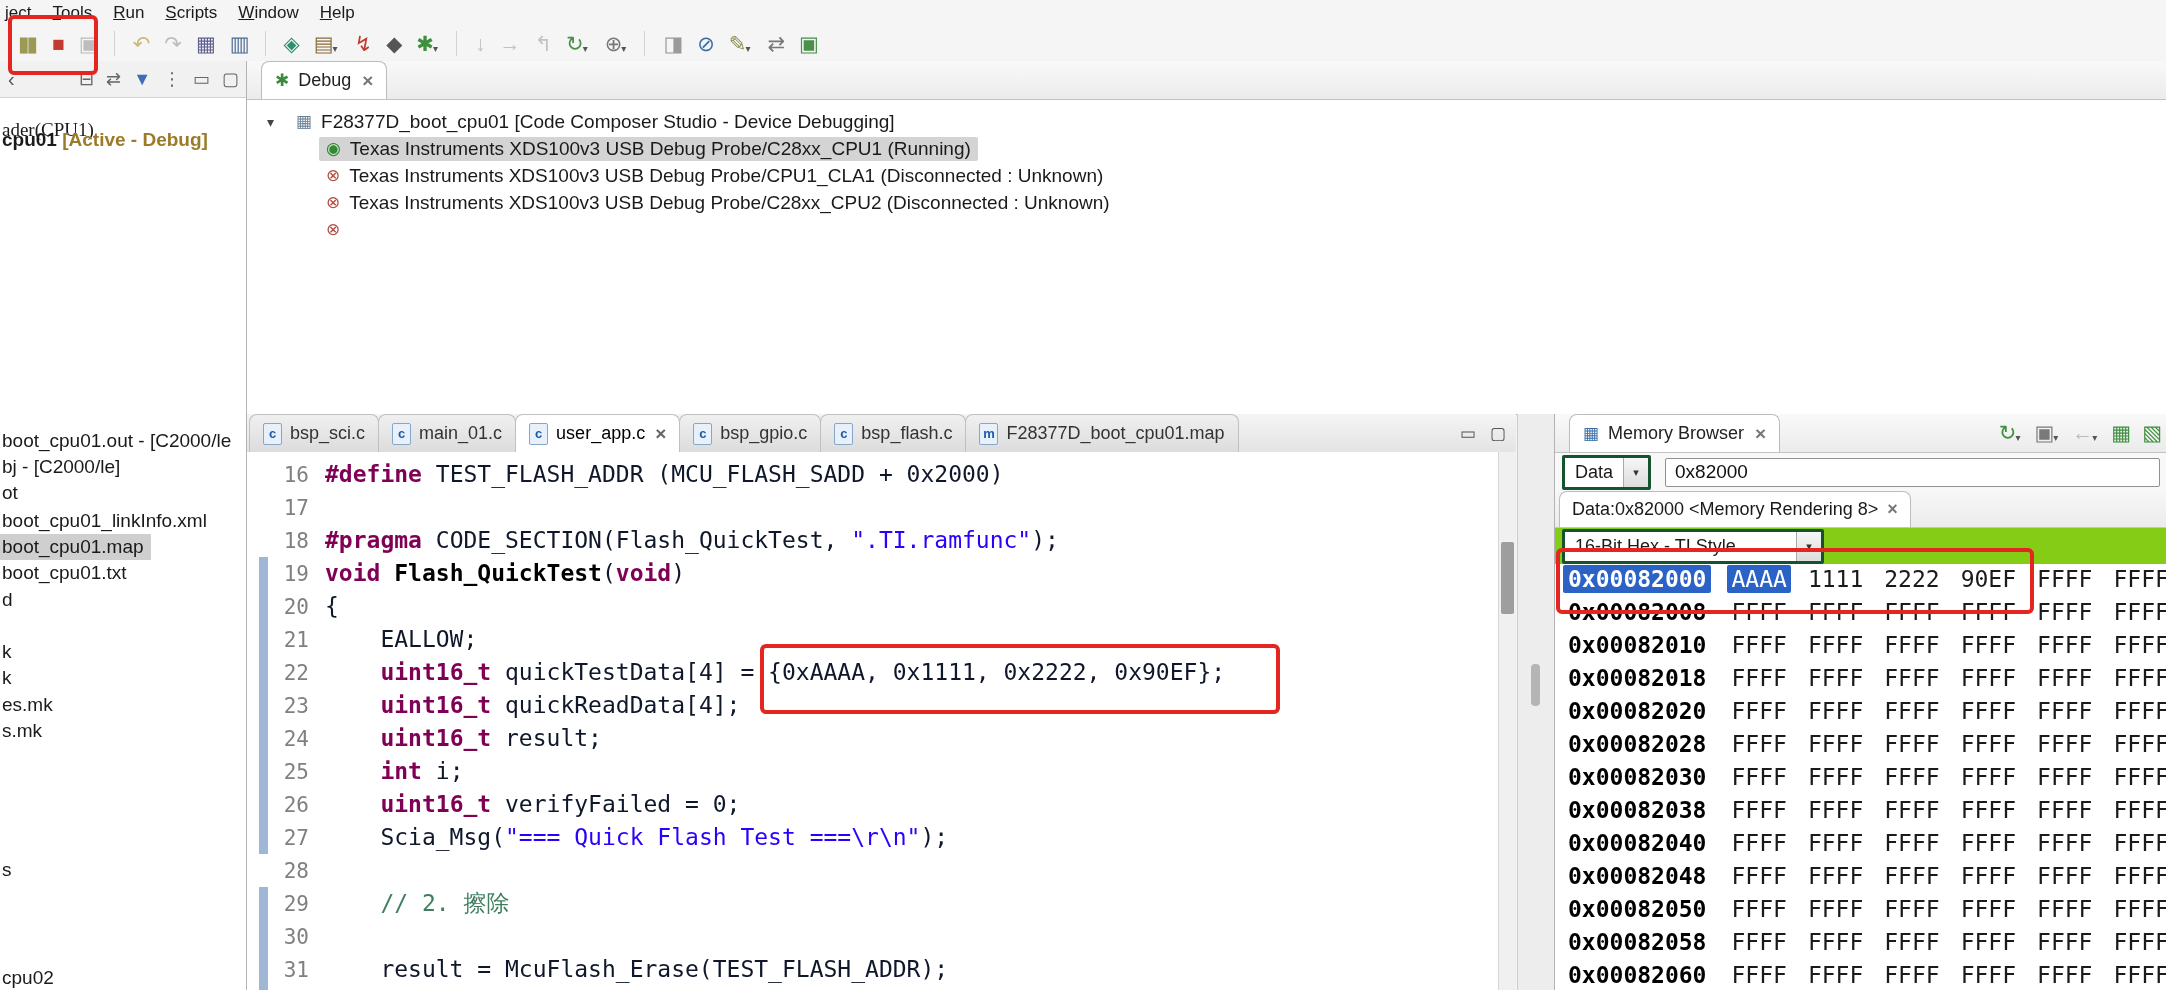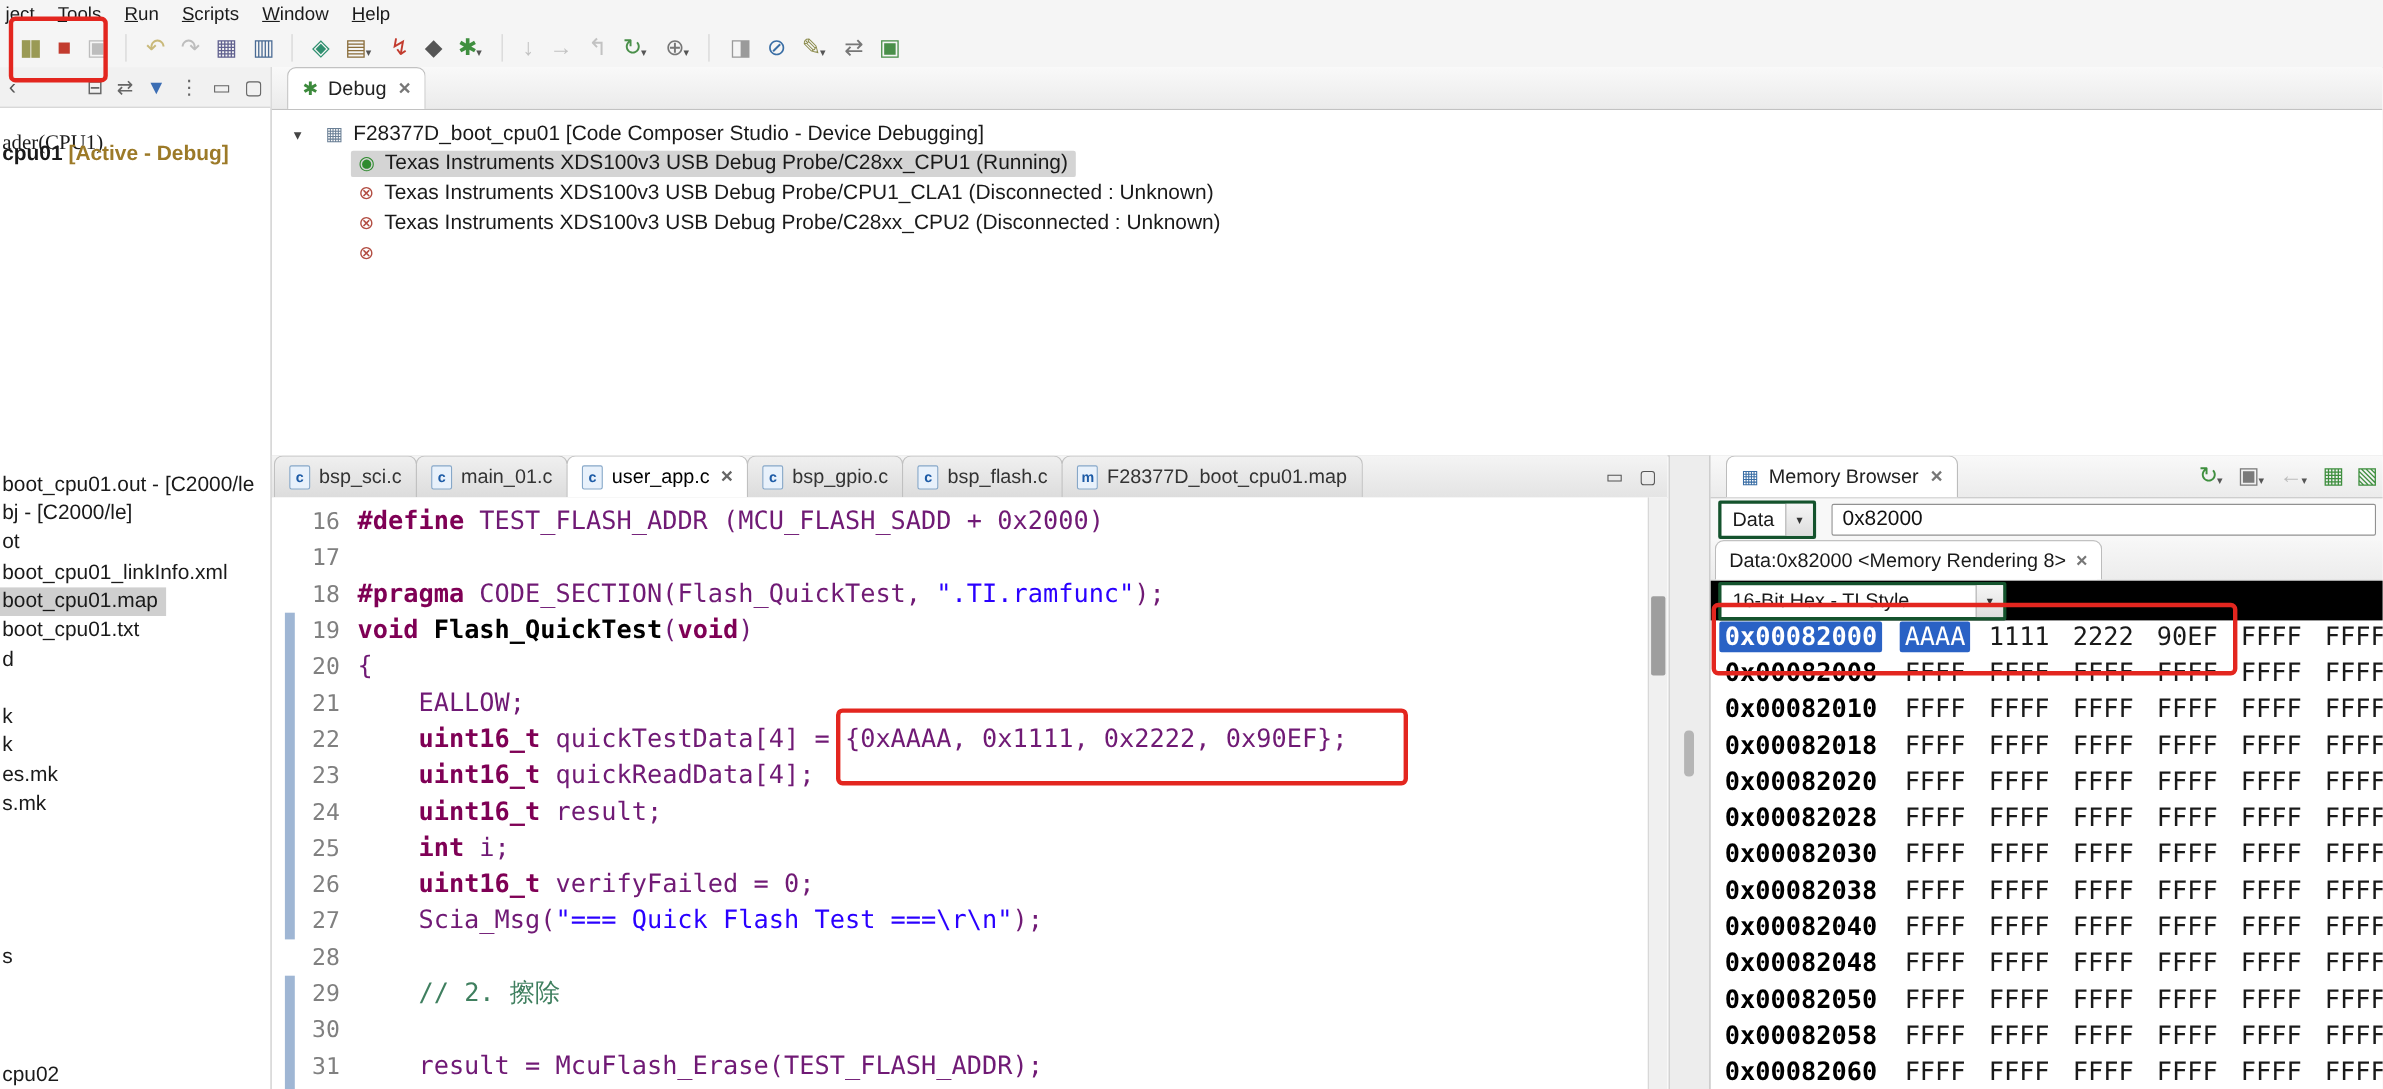--- a/index.html
+++ b/index.html
@@ -66,21 +66,21 @@
   .ed-minmax{position:absolute;right:10px;top:9px;display:flex;gap:14px;font-size:17px;color:#555;}
   .editor-body{position:absolute;left:0;top:38px;right:0;bottom:0;overflow:hidden;background:#fff;}
   .code-lines{position:absolute;left:0;top:6px;font-family:"DejaVu Sans Mono",monospace;font-size:23px;
     line-height:33px;white-space:pre;}
   .cl{height:33px;}
   .ln{display:inline-block;width:62px;text-align:right;margin-right:16px;color:#808080;font-size:21px;}
   .tk-kw{color:#7f0055;font-weight:bold;}
   .tk-str{color:#2a00ff;}
   .tk-cm{color:#3f7f5f;}
   .tk-fn{color:#000;font-weight:bold;}
-  .tk-pl{color:#701a75;}
+  .tk-pl{color:#0f172a;}
   .changebar{position:absolute;left:12px;width:9px;background:#9fb6d4;}
   .cb1{top:105px;height:297px;}
   .cb2{top:435px;height:120px;}
   .v-scroll{position:absolute;right:0;top:0;bottom:0;width:17px;background:#f0f0f0;border-left:1px solid #d5d5d5;}
   .v-thumb{position:absolute;left:2px;right:2px;top:90px;height:72px;background:#9e9e9e;border-radius:2px;}
 
   
   .sash{position:absolute;left:1517px;top:414px;width:37px;height:576px;background:#ededed;
     border-left:1px solid #cccccc;}
   .sash-thumb{position:absolute;left:13px;top:250px;width:9px;height:42px;background:#b5b5b5;border-radius:4px;}
@@ -95,21 +95,21 @@
   .combo .cval{padding:0 10px;white-space:nowrap;}
   .combo .carrow{width:24px;align-self:stretch;background:linear-gradient(#f6f6f6,#dddddd);
     border-left:1px solid #aaa;display:flex;align-items:center;justify-content:center;font-size:11px;color:#333;}
   .addr-input{flex:1;height:27px;border:1px solid #919191;border-radius:2px;font-size:19px;padding:0 9px;
     font-family:"Liberation Sans",sans-serif;color:#111;background:#fff;}
   .mem-rendtab-row{height:36px;background:linear-gradient(#f7f7f7,#ececec);border-bottom:1px solid #c5c5c5;
     display:flex;align-items:flex-end;padding-left:4px;}
   .rtab{height:35px;display:inline-flex;align-items:center;gap:9px;padding:0 12px;background:#fff;
     border:1px solid #bcbcbc;border-bottom:none;border-radius:8px 8px 0 0;font-size:18px;white-space:nowrap;}
   .rtab .close{color:#777;font-size:18px;font-weight:bold;}
-  .mem-format-row{height:36px;display:flex;align-items:center;padding:0 7px;background:#000000;}
+  .mem-format-row{height:36px;display:flex;align-items:center;padding:0 7px;background:#84cc16;}
   .mem-grid{position:absolute;left:0;top:148px;right:0;bottom:0;font-family:"DejaVu Sans Mono",monospace;
     font-size:23px;}
   .mrow{height:33px;display:flex;align-items:center;padding-left:8px;white-space:nowrap;}
   .maddr{font-weight:bold;padding:1px 5px;margin-right:20px;color:#000;}
   .maddr.sel{background:#2a62c5;color:#fff;border-radius:2px;}
   .mval{margin-right:21px;}
   .mval.sel{background:#2a62c5;color:#fff;padding:1px 4px;margin-left:-4px;margin-right:17px;border-radius:2px;}
 
   
   .ann{position:absolute;border:4px solid #e3261f;border-radius:6px;z-index:50;pointer-events:none;}

